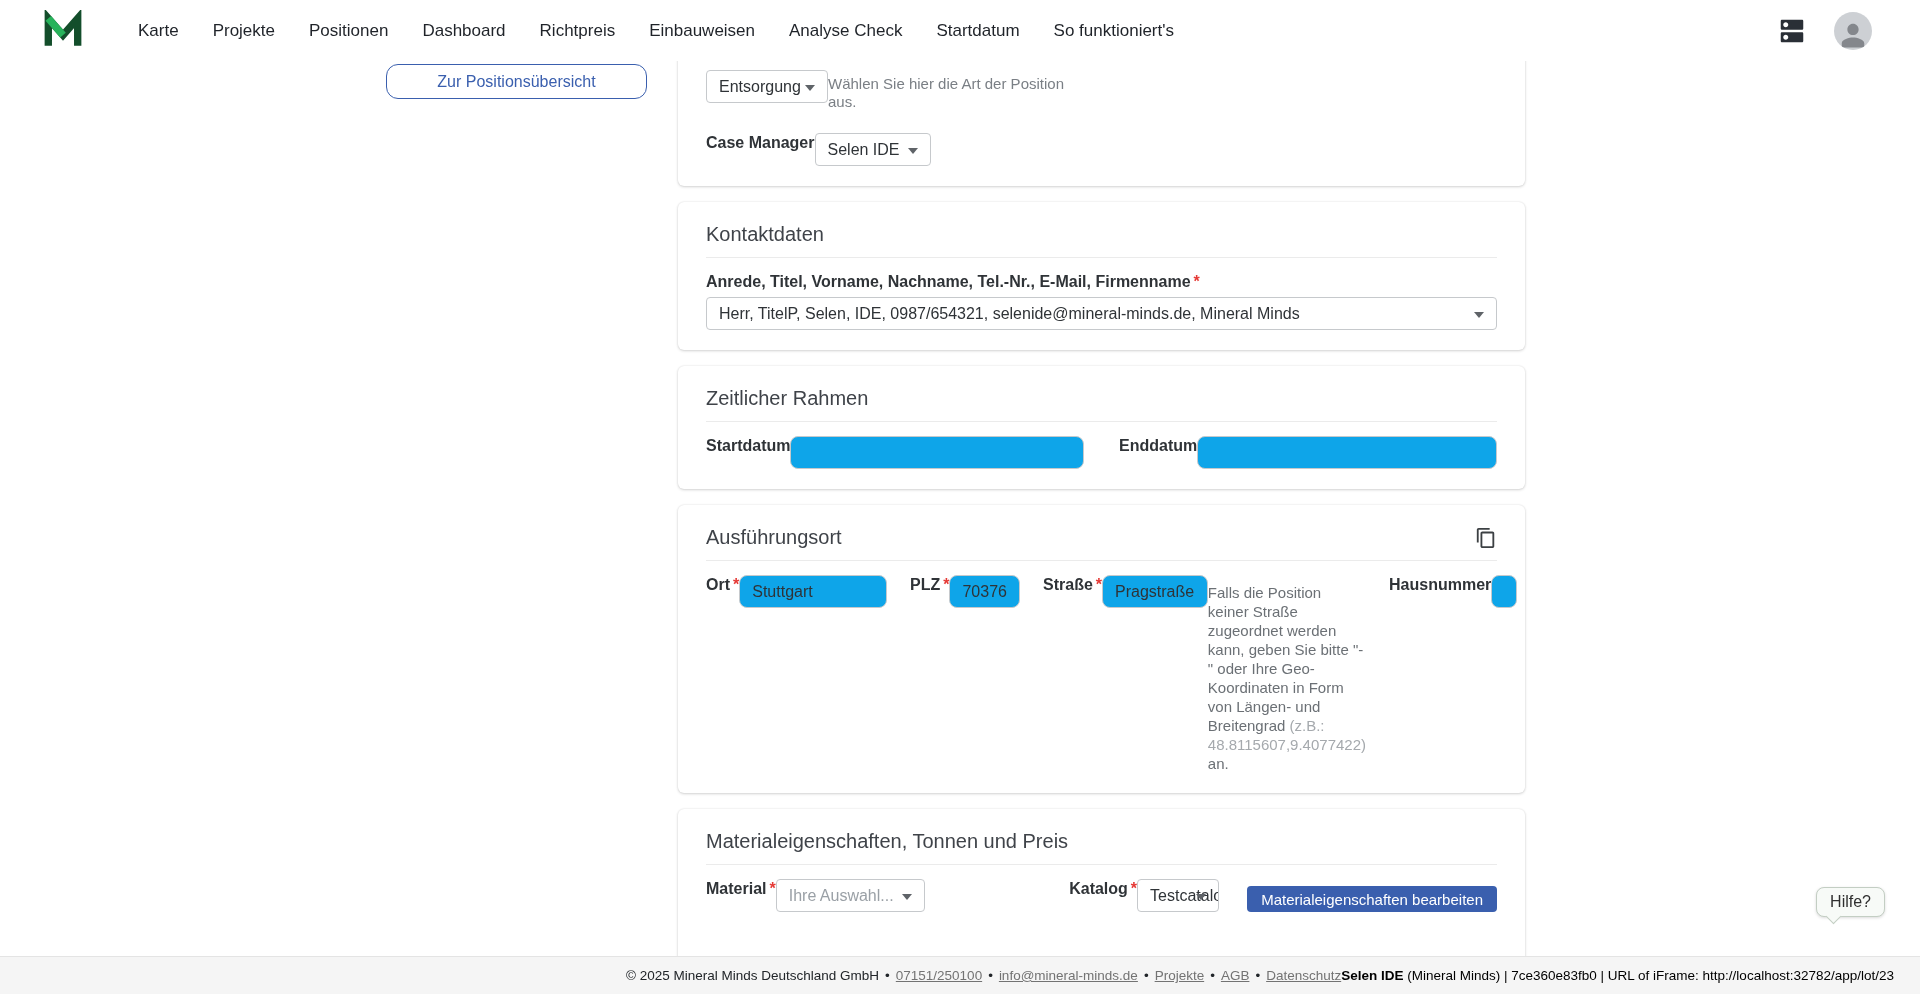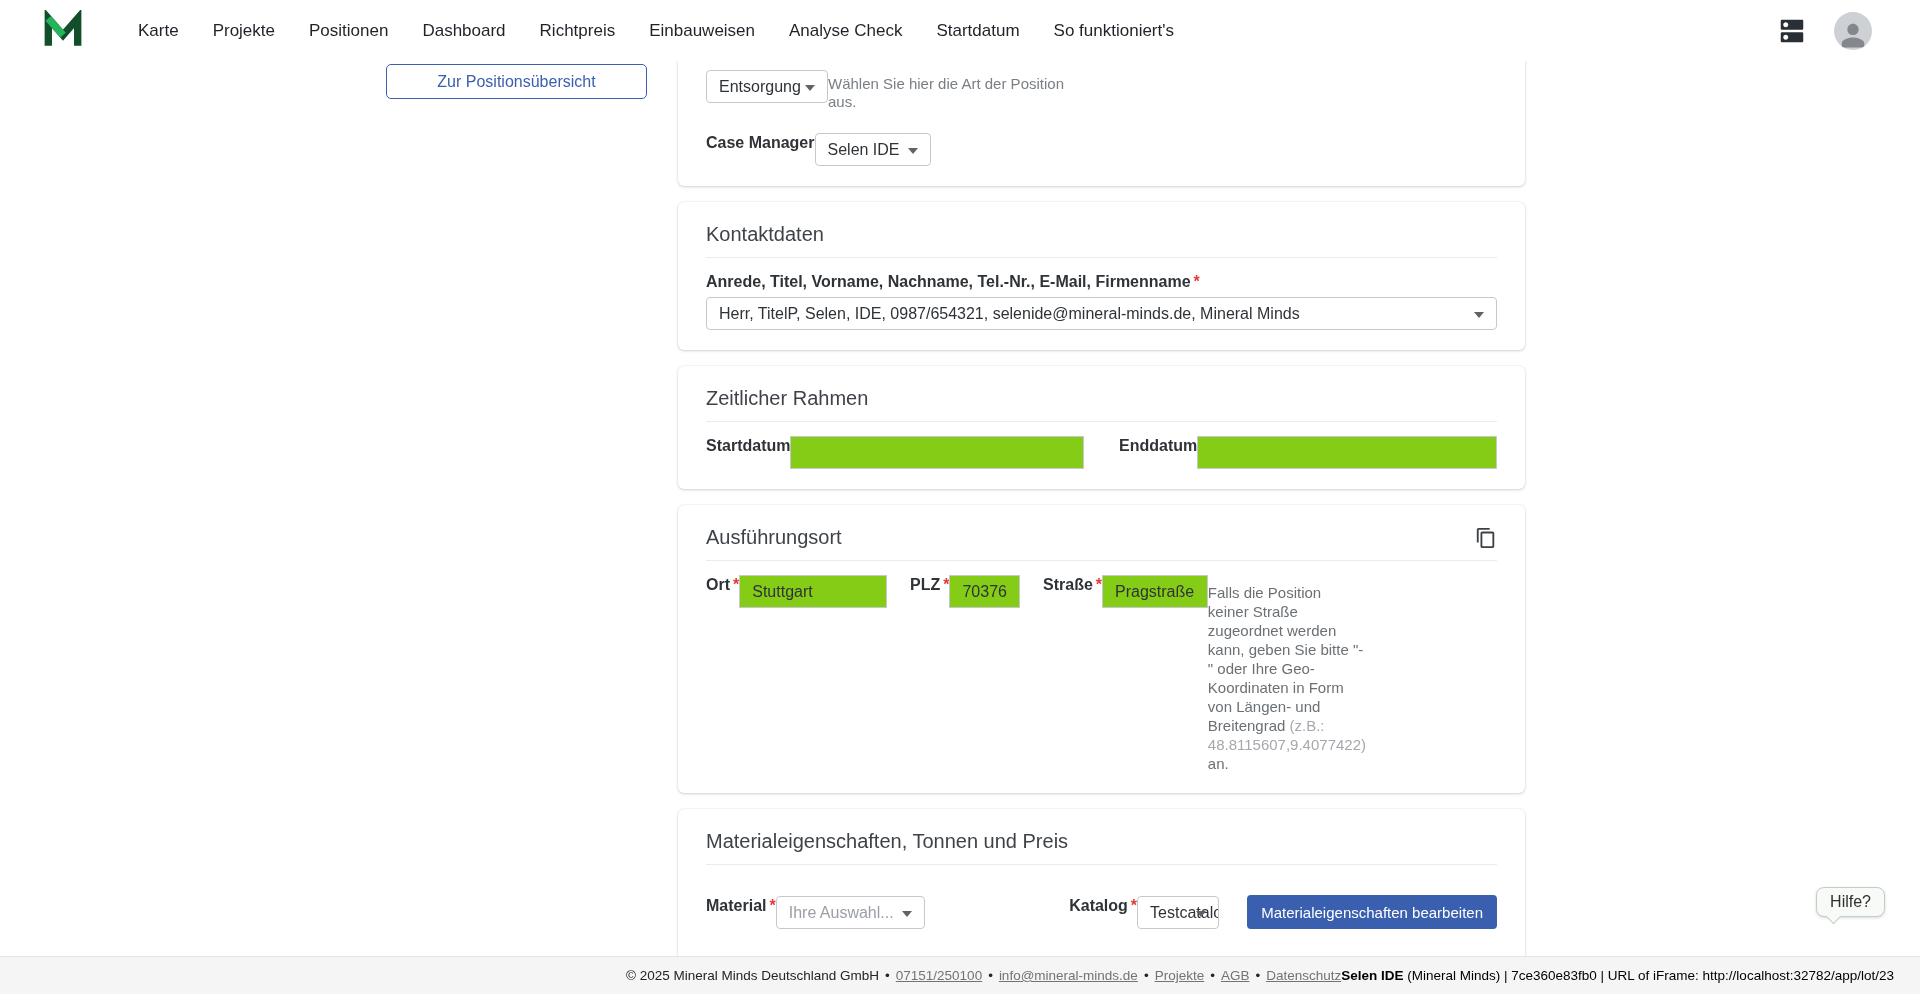--- a/index.html
+++ b/index.html
@@ -27,21 +27,21 @@
   .hdr-icon-btn { width:36px; height:36px; display:flex; align-items:center; justify-content:center; cursor:pointer; }
   .avatar {
     width:38px; height:38px; border-radius:50%;
     background:#cdd0d4; display:flex; align-items:flex-end; justify-content:center;
     overflow:hidden; cursor:pointer;
   }
   
   .back-btn {
     position:absolute; left:386px; top:64px; width:261px; height:35px;
     background:#ffffff; border:1px solid #3a5fae; color:#3a5fae;
-    border-radius:5px; font-size:16px; font-family:inherit;
+    border-radius:12px; font-size:16px; font-family:inherit;
     display:flex; align-items:center; justify-content:center;
     cursor:pointer; z-index:5;
   }
   
   .main-col {
     position:absolute; left:678px; top:0; width:847px; z-index:1;
   }
   .card {
     background:#ffffff; border-radius:6px;
     box-shadow:0 1px 3px rgba(0,0,0,.16), 0 0 2px rgba(0,0,0,.10);
@@ -64,31 +64,31 @@
     display:flex; align-items:center; padding:0 30px 0 12px;
     font-size:16px; color:#2f3337; position:relative; cursor:pointer; white-space:nowrap; overflow:hidden;
   }
   .select .caret {
     position:absolute; right:12px; top:50%; margin-top:-2px;
     width:0; height:0; border-left:5px solid transparent; border-right:5px solid transparent;
     border-top:6px solid #5f6368;
   }
   .select.placeholder { color:#9aa0a6; }
   .input {
-    height:33px; border:1px solid #c6c9cc; border-radius:0; background:#84cc16;
+    height:33px; border:1px solid #c6c9cc; border-radius:8px; background:#0ea5e9;
     padding:0 12px; font-size:16px; color:#2f3337; font-family:inherit; width:100%;
   }
   .helper { font-size:15px; color:#7a7f85; margin-top:5px; line-height:18px; }
   .cm-block { margin-top:22px; }
   .geo-helper { font-size:15px; line-height:19px; color:#6b7075; margin-top:8px; width:323px; }
   .geo-helper .lighter { color:#a5a9ad; }
   .copy-btn { position:absolute; top:20px; right:26px; width:26px; height:26px; display:flex; align-items:center; justify-content:center; cursor:pointer; }
   .primary-btn {
-    height:34px; background:#3a5fae; color:#ffffff; border:none; border-radius:4px;
-    font-size:15px; font-family:inherit; padding:0 14px; cursor:pointer; white-space:nowrap;margin-top:16px;
+    height:26px; background:#3a5fae; color:#ffffff; border:none; border-radius:4px;
+    font-size:15px; font-family:inherit; padding:0 14px; cursor:pointer; white-space:nowrap;
   }
   
   .w-ort { width:181px; } .w-plz { width:110px; } .w-str { width:323px; } .w-hnr { width:108px; }
   .w-kat { width:150px; } .w-matsel { width:339px; }
   
   .help-bubble {
     position:absolute; right:35px; bottom:77px; z-index:50;
     background:#f7faf7; border:1px solid #c3cec3; border-radius:8px;
     padding:5px 13px; font-size:16px; color:#2f2f2f; cursor:pointer;
     box-shadow:0 1px 3px rgba(0,0,0,.15);
@@ -209,20 +209,24 @@
       </div>
       <div class="col w-plz">
         <div class="field-label"><span>PLZ</span><span class="req">*</span></div>
         <input class="input" type="text" value="70376" style="">
       </div>
       <div class="col w-str">
         <div class="field-label"><span>Straße</span><span class="req">*</span></div>
         <input class="input" type="text" value="Pragstraße" style="">
         <div class="geo-helper"><span>Falls die Position keiner Straße zugeordnet werden kann, geben Sie bitte "-" oder Ihre Geo-Koordinaten in Form von Längen- und Breitengrad </span><span class="lighter">(z.B.: 48.8115607,9.4077422)</span><span> an.</span></div>
       </div>
+      <div class="col w-hnr">
+        <div class="field-label">Hausnummer</div>
+        <input class="input" type="text" value="120" style="">
+      </div>
     </div>
   </div>
 
   <div class="card" style="height:220px;">
     <div class="card-title">Materialeigenschaften, Tonnen und Preis</div>
     <div class="divider"></div>
     <div class="row-mat">
       <div class="col w-matsel">
         <div class="field-label"><span>Material</span><span class="req">*</span></div>
         <div class="select placeholder">

